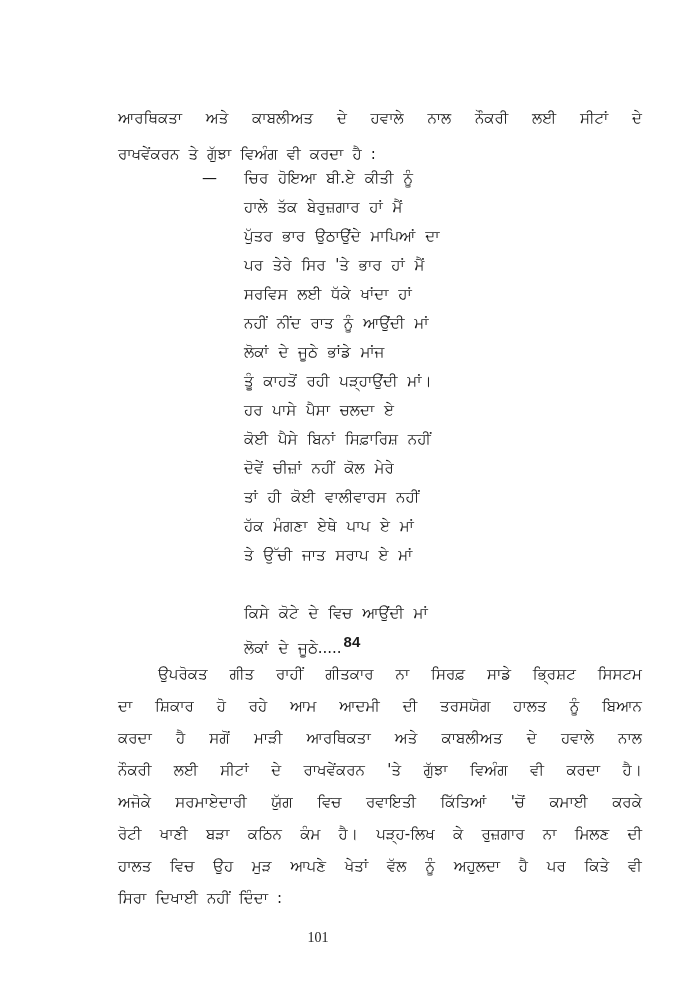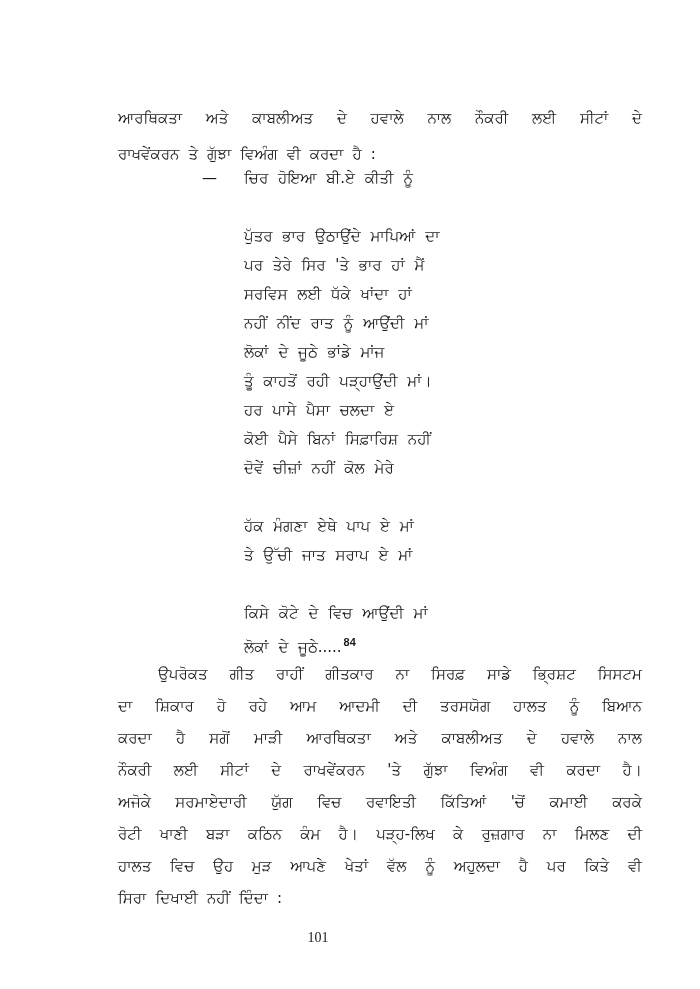--- a/index.html
+++ b/index.html
@@ -49,21 +49,21 @@
     .poem-line {
       position: absolute;
       left: 244px;
       font-size: 15px;
       line-height: 20px;
       white-space: nowrap;
       word-spacing: 5px;
       text-align: center;
     }
     .footnote {
-      font-size: 11px;
+      font-size: 15px;
       font-weight: bold;
       vertical-align: super;
       margin-left: 2px;
       font-family: "Liberation Sans", sans-serif;
     }
     .page-number {
       position: absolute;
       left: 0; width: 636px;
       top: 929px;
       text-align: center;
@@ -95,29 +95,31 @@
       <span>ਗੁੱਝਾ</span>
       <span>ਵਿਅੰਗ</span>
       <span>ਵੀ</span>
       <span>ਕਰਦਾ</span>
       <span>ਹੈ</span>
       <span>:</span>
     </div>
 
   <span class="poem-dash">—</span>
   <div class="poem-line" style="top:168px">ਚਿਰ ਹੋਇਆ ਬੀ.ਏ ਕੀਤੀ ਨੂੰ</div>
+  <div class="poem-line" style="top:197px">ਹਾਲੇ ਤੱਕ ਬੇਰੁਜ਼ਗਾਰ ਹਾਂ ਮੈਂ</div>
   <div class="poem-line" style="top:226px">ਪੁੱਤਰ ਭਾਰ ਉਠਾਉਂਦੇ ਮਾਪਿਆਂ ਦਾ</div>
   <div class="poem-line" style="top:255px">ਪਰ ਤੇਰੇ ਸਿਰ 'ਤੇ ਭਾਰ ਹਾਂ ਮੈਂ</div>
   <div class="poem-line" style="top:313px">ਨਹੀਂ ਨੀਂਦ ਰਾਤ ਨੂੰ ਆਉਂਦੀ ਮਾਂ</div>
   <div class="poem-line" style="top:284px">ਸਰਵਿਸ ਲਈ ਧੱਕੇ ਖਾਂਦਾ ਹਾਂ</div>
   <div class="poem-line" style="top:342px">ਲੋਕਾਂ ਦੇ ਜੂਠੇ ਭਾਂਡੇ ਮਾਂਜ</div>
   <div class="poem-line" style="top:371px">ਤੂੰ ਕਾਹਤੋਂ ਰਹੀ ਪੜ੍ਹਾਉਂਦੀ ਮਾਂ।</div>
   <div class="poem-line" style="top:400px">ਹਰ ਪਾਸੇ ਪੈਸਾ ਚਲਦਾ ਏ</div>
   <div class="poem-line" style="top:429px">ਕੋਈ ਪੈਸੇ ਬਿਨਾਂ ਸਿਫ਼ਾਰਿਸ਼ ਨਹੀਂ</div>
   <div class="poem-line" style="top:458px">ਦੋਵੇਂ ਚੀਜ਼ਾਂ ਨਹੀਂ ਕੋਲ ਮੇਰੇ</div>
+  <div class="poem-line" style="top:487px">ਤਾਂ ਹੀ ਕੋਈ ਵਾਲੀਵਾਰਸ ਨਹੀਂ</div>
   <div class="poem-line" style="top:516px">ਹੱਕ ਮੰਗਣਾ ਏਥੇ ਪਾਪ ਏ ਮਾਂ</div>
   <div class="poem-line" style="top:545px">ਤੇ ਉੱਚੀ ਜਾਤ ਸਰਾਪ ਏ ਮਾਂ</div>
   <div class="poem-line" style="top:603px">ਕਿਸੇ ਕੋਟੇ ਦੇ ਵਿਚ ਆਉਂਦੀ ਮਾਂ</div>
   <div class="poem-line" style="top:632px"><span>ਲੋਕਾਂ ਦੇ ਜੂਠੇ.....</span><span class="footnote">84</span></div>
 
   <div class="para-line indent" style="top:664px">
       <span>ਉਪਰੋਕਤ</span>
       <span>ਗੀਤ</span>
       <span>ਰਾਹੀਂ</span>
       <span>ਗੀਤਕਾਰ</span>

